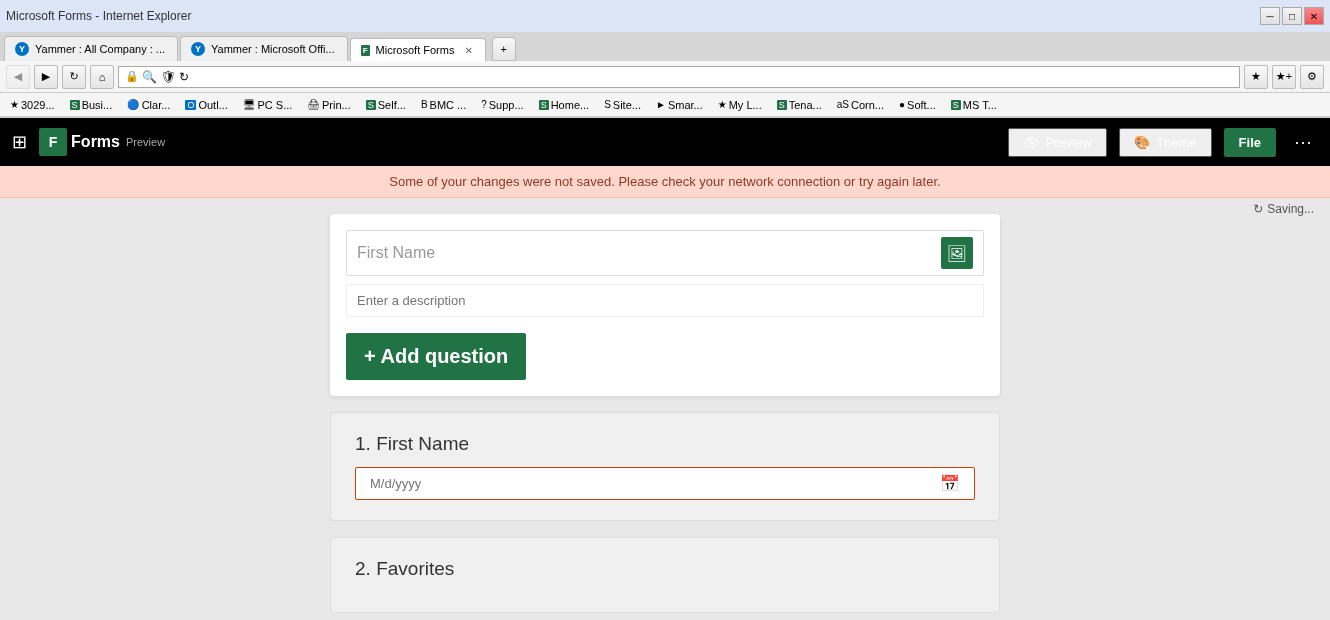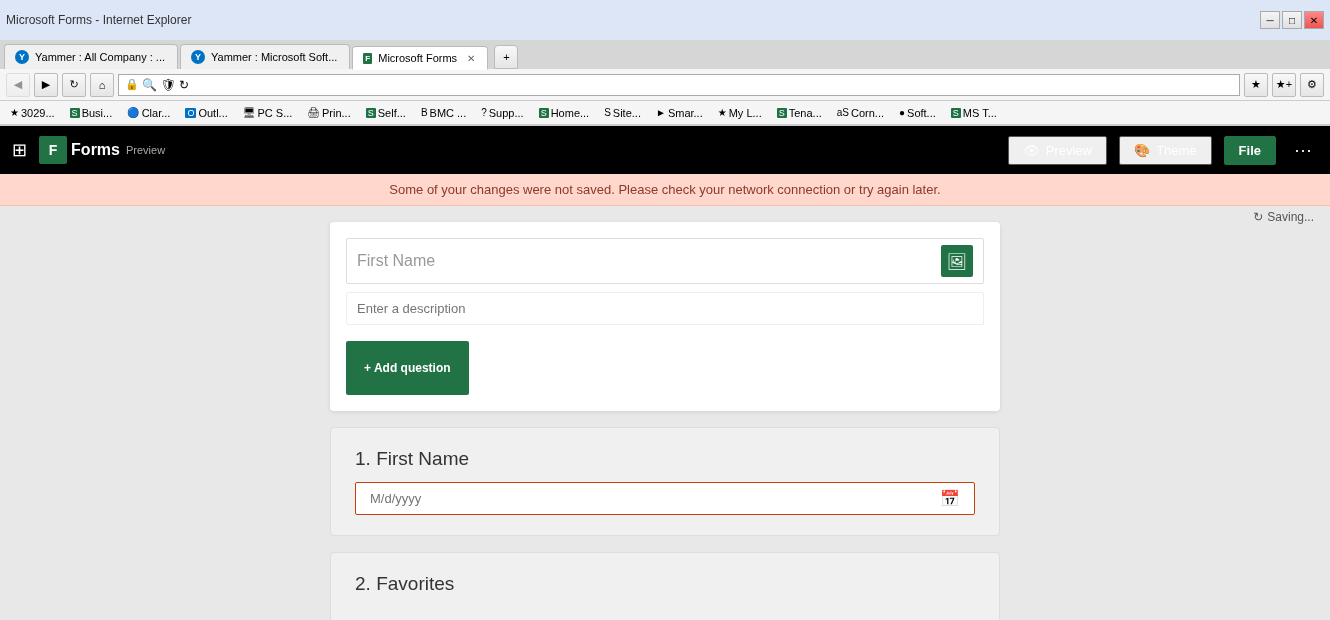--- a/index.html
+++ b/index.html
@@ -1,20 +1,20 @@
 <!DOCTYPE html>
 <html><head>
   <meta charset="utf-8">
   <style>
     * { box-sizing: border-box; margin: 0; padding: 0; }
     body { font-family: 'Segoe UI', Arial, sans-serif; font-size: 13px; background: #e8e8e8; overflow: hidden; }
 
     
     .browser-chrome { background: #f0f0f0; border-bottom: 1px solid #ccc; }
-    .title-bar { background: #dce6f7; display: flex; align-items: center; justify-content: space-between; padding: 4px 6px; height: 40px; }
+    .title-bar { background: #dce6f7; display: flex; align-items: center; justify-content: space-between; padding: 4px 6px; height: 32px; }
     .title-bar-controls { display: flex; gap: 2px; }
     .title-bar-btn { width: 20px; height: 18px; border: 1px solid #aaa; background: linear-gradient(to bottom, #f5f5f5, #e0e0e0); font-size: 10px; cursor: pointer; display: flex; align-items: center; justify-content: center; }
     .nav-bar { display: flex; align-items: center; padding: 3px 6px; background: #f5f5f5; border-bottom: 1px solid #ccc; gap: 4px; height: 32px; }
     .nav-btn { width: 24px; height: 24px; border: 1px solid #bbb; background: linear-gradient(to bottom, #f8f8f8, #e5e5e5); border-radius: 2px; cursor: pointer; display: flex; align-items: center; justify-content: center; font-size: 11px; }
     .nav-btn.disabled { opacity: 0.4; }
     .address-bar { flex: 1; height: 22px; border: 1px solid #aaa; padding: 0 6px; font-size: 12px; background: white; display: flex; align-items: center; gap: 4px; }
     .address-text { font-size: 11px; color: #333; flex: 1; white-space: nowrap; overflow: hidden; }
     .address-icons { display: flex; gap: 3px; align-items: center; }
     .addr-icon { font-size: 11px; color: #666; }
     .menu-bar { display: flex; gap: 16px; padding: 2px 6px; background: #f5f5f5; border-bottom: 1px solid #ccc; font-size: 12px; }
@@ -61,21 +61,21 @@
     .form-tab { flex: 1; text-align: center; padding: 12px; cursor: pointer; color: #555; font-size: 14px; }
     .form-tab.active { color: #217346; border-bottom: 3px solid #217346; margin-bottom: -2px; }
 
     
     .question-editor { padding: 16px; }
     .question-input-row { display: flex; align-items: center; border: 1px solid #ddd; border-radius: 2px; padding: 6px 10px; margin-bottom: 8px; }
     .question-input { flex: 1; border: none; outline: none; font-size: 16px; color: #333; }
     .question-input::placeholder { color: #999; }
     .image-icon-btn { background: #217346; color: white; border: none; width: 32px; height: 32px; border-radius: 2px; cursor: pointer; display: flex; align-items: center; justify-content: center; font-size: 16px; }
     .description-input { width: 100%; border: 1px solid #eee; border-radius: 2px; padding: 8px 10px; color: #aaa; font-size: 13px; outline: none; margin-bottom: 16px; }
-    .add-question-btn { display: flex; align-items: center; gap: 8px; background: #217346; color: white; border: none; padding: 20px 18px; border-radius: 2px; cursor: pointer; font-size: 12px; font-weight: 600; }
+    .add-question-btn { display: flex; align-items: center; gap: 8px; background: #217346; color: white; border: none; padding: 12px 18px; border-radius: 2px; cursor: pointer; font-size: 20px; font-weight: 600; }
     .preview-question { background: #f0f0f0; border-radius: 4px; padding: 20px 24px; margin-bottom: 16px; border: 1px solid #ddd; }
     .preview-question-label { font-size: 19px; color: #333; margin-bottom: 12px; font-weight: 400; }
     .date-input-row { display: flex; align-items: center; background: white; border: 1px solid #c2410c; border-radius: 2px; padding: 6px 14px; }
     .date-input { flex: 1; border: none; outline: none; color: #999; font-size: 13px; background: transparent; }
     .calendar-icon { font-size: 16px; color: #555; cursor: pointer; }
 
     .center-panel { flex: 1; display: flex; flex-direction: column; align-items: center; }
     .full-width-panel { width: 100%; max-width: 670px; }
   </style>
 </head>
@@ -91,21 +91,21 @@
     </div>
   </div>
 
   <div class="tabs-bar">
     <div class="tab">
       <span class="tab-favicon-y">Y</span>
       <span>Yammer : All Company : ...</span>
     </div>
     <div class="tab">
       <span class="tab-favicon-y">Y</span>
-      <span>Yammer : Microsoft Soft...</span>
+      <span>Yammer : Microsoft Offi...</span>
     </div>
     <div class="tab active">
       <span class="tab-favicon-forms">F</span>
       <span>Microsoft Forms</span>
       <span class="tab-close">✕</span>
     </div>
     <button class="nav-btn" style="border-radius:4px 4px 0 0; margin-left:4px;">+</button>
   </div>
 
   <div class="nav-bar">

